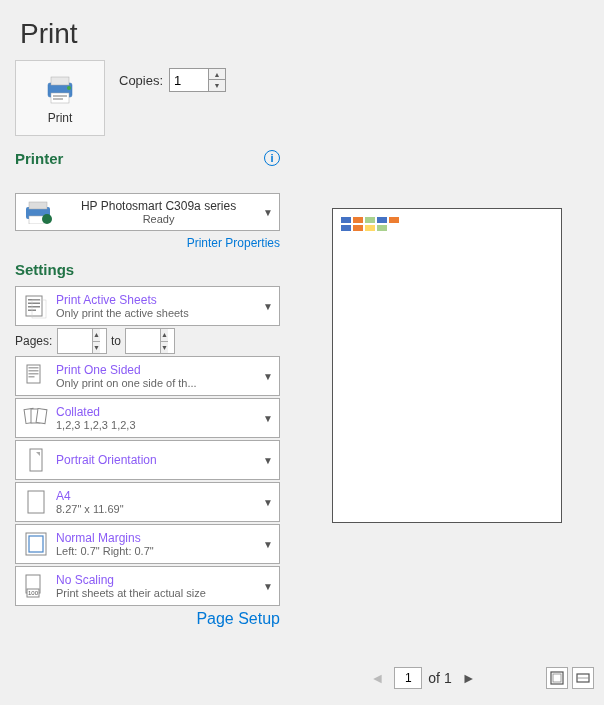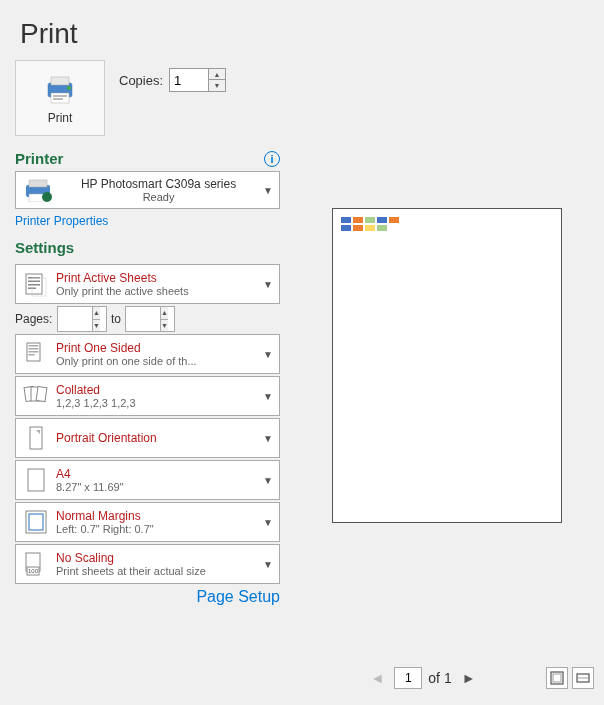--- a/index.html
+++ b/index.html
@@ -79,23 +79,22 @@
       justify-content: center;
       color: #555;
       line-height: 1;
     }
     .spin-btn:first-child { border-bottom: 1px solid #999; }
     
     .section-header {
       font-size: 15px;
       color: #217346;
       font-weight: 600;
-      margin-bottom: 4px;
-      display: flex;
-      align-items: center;
+      margin-bottom: 26px;
+      display: flex;
       gap: 6px;
     }
     .info-icon {
       width: 16px;
       height: 16px;
       border-radius: 50%;
       border: 1px solid #0078d7;
       color: #0078d7;
       font-size: 11px;
       display: flex;
@@ -123,20 +122,21 @@
       flex-shrink: 0;
     }
     .printer-info { flex: 1; text-align: center; }
     .printer-name { font-size: 12px; color: #333; font-weight: 500; }
     .printer-status { font-size: 11px; color: #555; }
     .dropdown-arrow {
       font-size: 10px;
       color: #555;
     }
     .printer-props-link {
+      text-align: right;
       margin-bottom: 10px;
     }
     .printer-props-link a {
       font-size: 12px;
       color: #0078d7;
       text-decoration: none;
       cursor: pointer;
     }
     
     .settings-header {
@@ -151,21 +151,21 @@
       background: white;
       display: flex;
       align-items: center;
       padding: 5px 6px;
       cursor: pointer;
       margin-bottom: 2px;
       gap: 6px;
     }
     .setting-icon { width: 28px; height: 28px; flex-shrink: 0; display: flex; align-items: center; justify-content: center; }
     .setting-text { flex: 1; }
-    .setting-name { font-size: 12px; color: #b91c1c; font-weight: 500; }
+    .setting-name { font-size: 12px; color: #8b5cf6; font-weight: 500; }
     .setting-desc { font-size: 11px; color: #666; white-space: nowrap; overflow: hidden; text-overflow: ellipsis; max-width: 160px; }
     
     .pages-row {
       display: flex;
       align-items: center;
       gap: 4px;
       margin-bottom: 2px;
     }
     .pages-label { font-size: 12px; color: #333; width: 38px; }
     .page-input-wrap {

